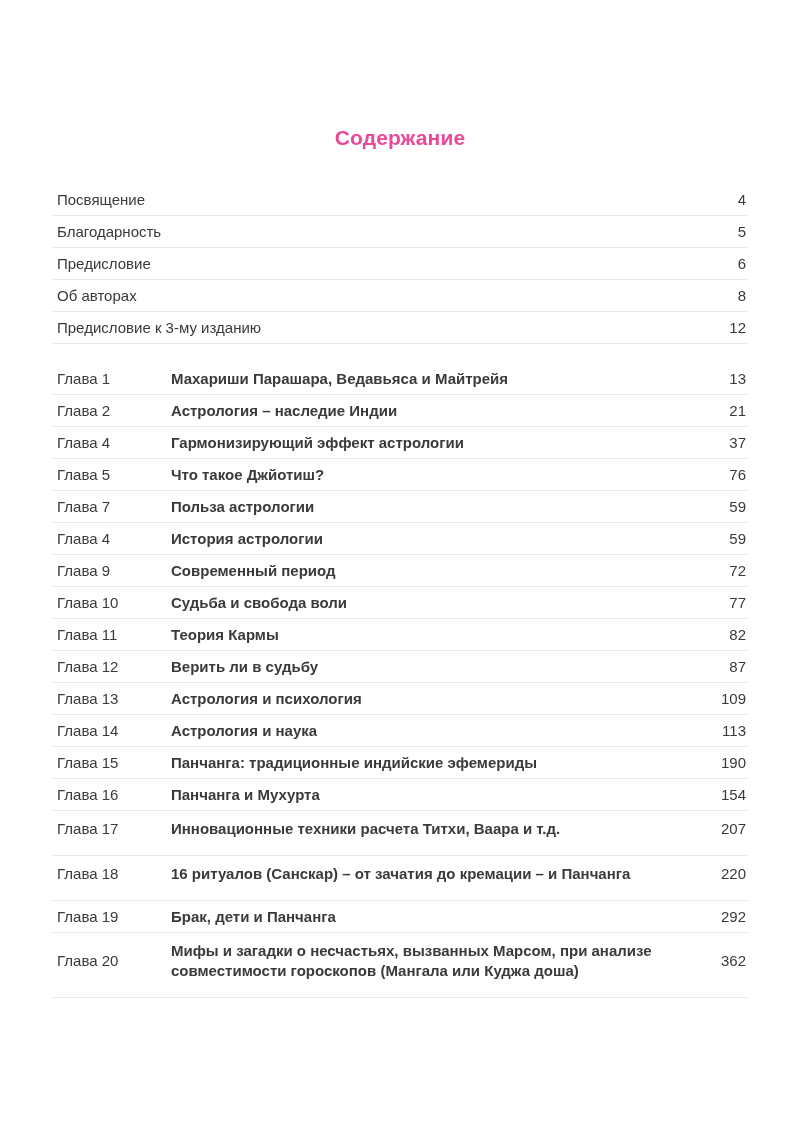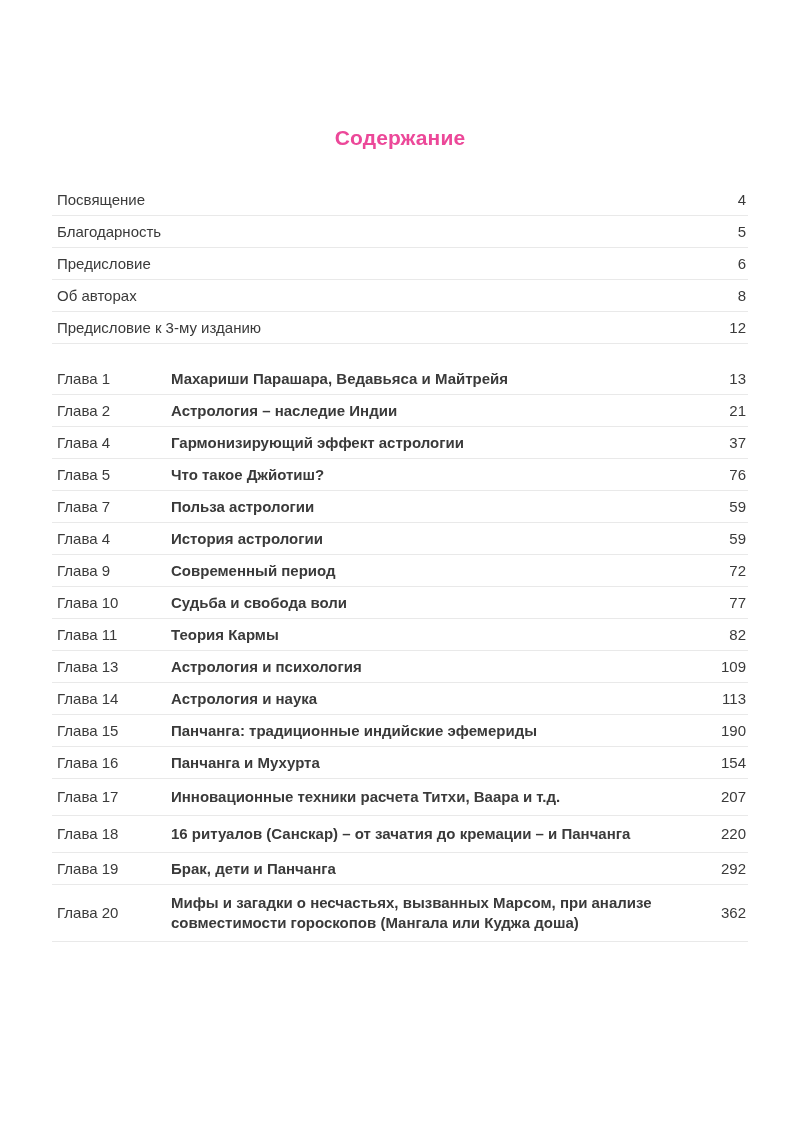--- a/index.html
+++ b/index.html
@@ -62,21 +62,21 @@
     padding-left: 5px;
   }
   
   .chap-row td {
     height: 31px;
     padding-top: 1px;
     padding-bottom: 1px;
   }
   .chap-row.multiline td {
     padding-top: 8px;
-    padding-bottom: 8px;
+    padding-bottom: 16px;
     height: auto;
   }
   .col-chapter {
     width: 114px;
     padding-left: 5px !important;
     white-space: nowrap;
   }
   .col-title {
     padding-right: 12px !important;
     font-weight: bold;
@@ -168,20 +168,25 @@
             <td class="col-chapter">Глава 10</td>
             <td class="col-title">Судьба и свобода воли</td>
             <td class="col-page">77</td>
           </tr>
           <tr class="chap-row">
             <td class="col-chapter">Глава 11</td>
             <td class="col-title">Теория Кармы</td>
             <td class="col-page">82</td>
           </tr>
           <tr class="chap-row">
+            <td class="col-chapter">Глава 12</td>
+            <td class="col-title">Верить ли в судьбу</td>
+            <td class="col-page">87</td>
+          </tr>
+          <tr class="chap-row">
             <td class="col-chapter">Глава 13</td>
             <td class="col-title">Астрология и психология</td>
             <td class="col-page">109</td>
           </tr>
           <tr class="chap-row">
             <td class="col-chapter">Глава 14</td>
             <td class="col-title">Астрология и наука</td>
             <td class="col-page">113</td>
           </tr>
           <tr class="chap-row">

